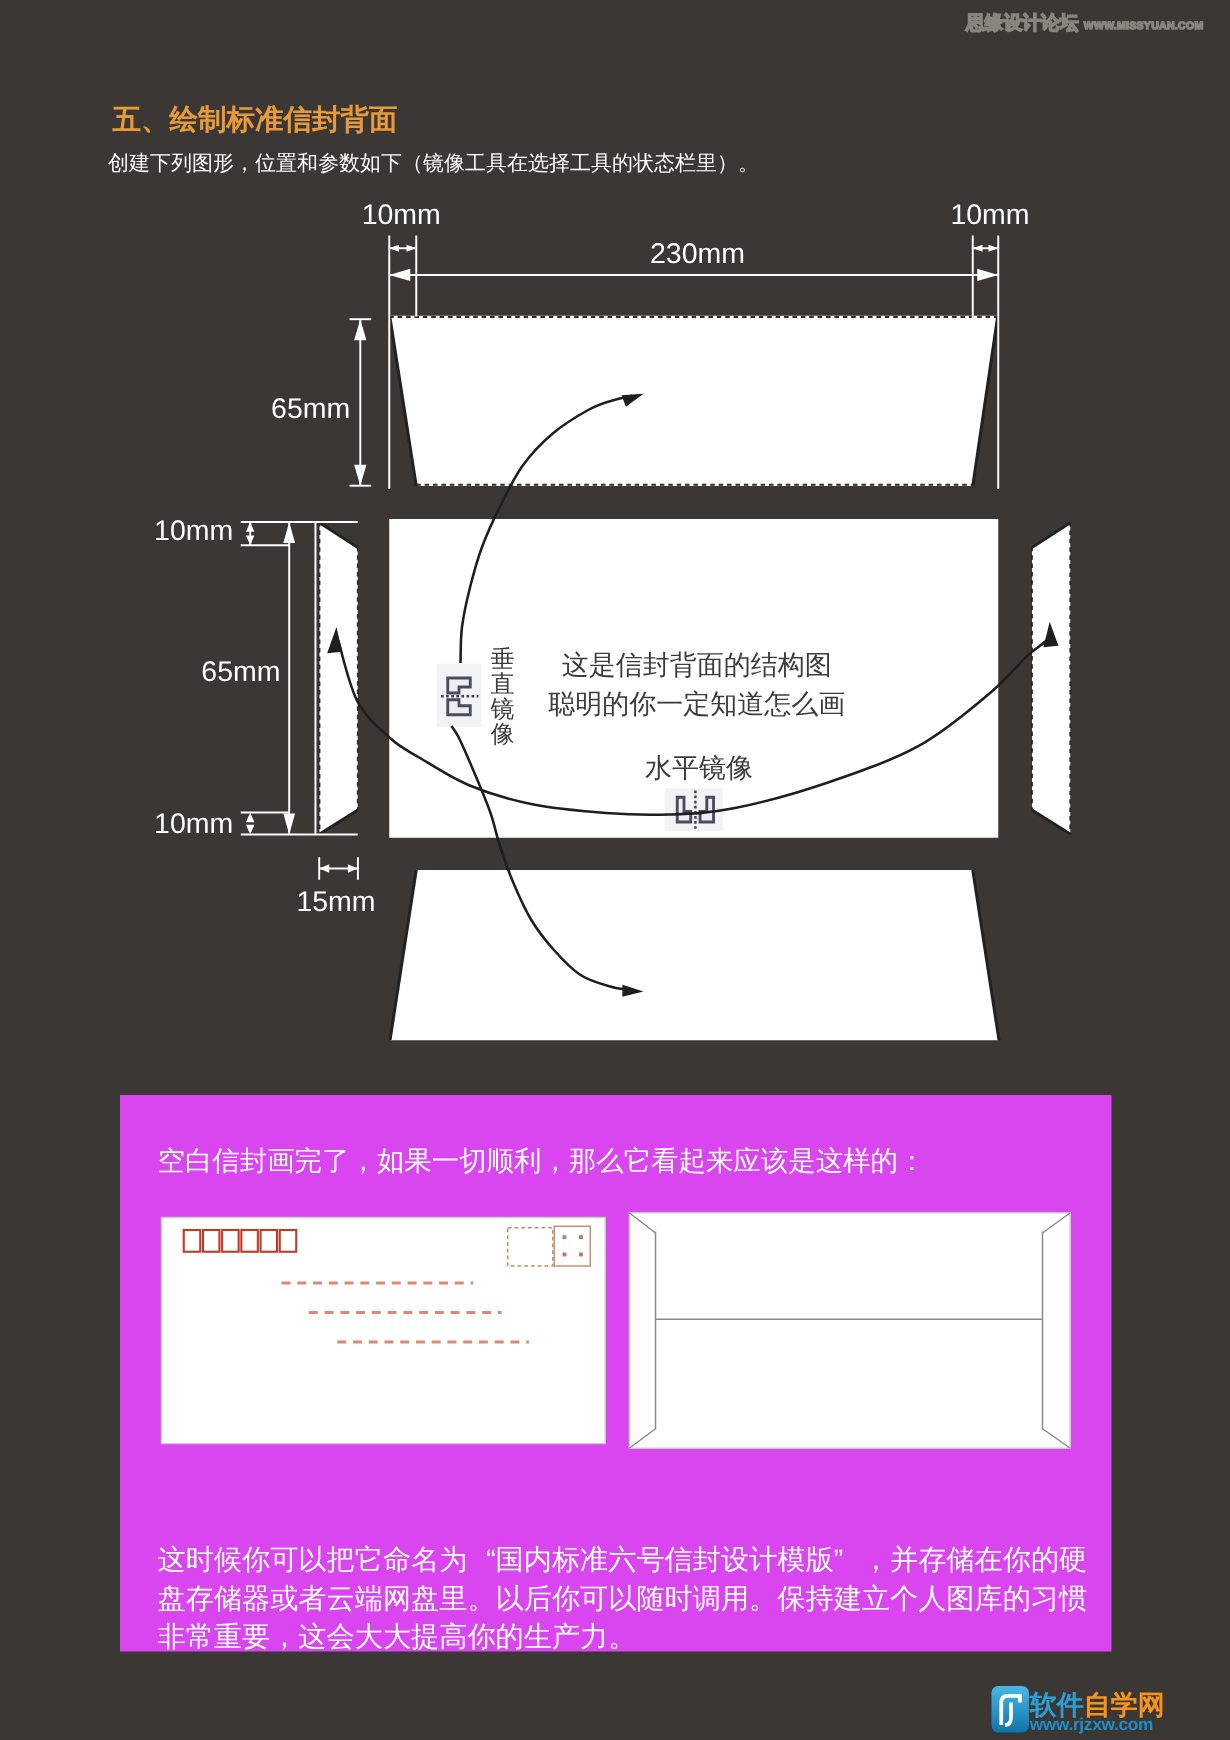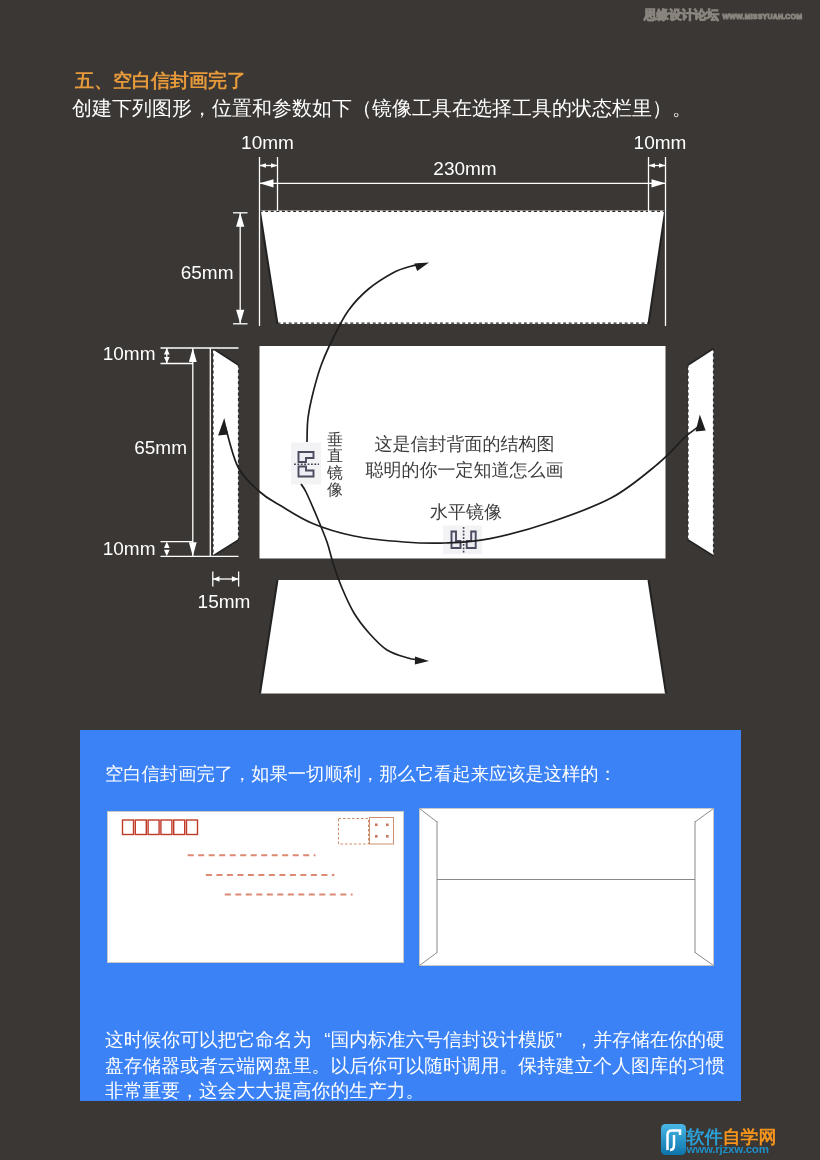--- a/index.html
+++ b/index.html
@@ -4,23 +4,23 @@
 <style>
 html,body{margin:0;padding:0;}
 body{width:820px;height:1160px;background:#3b3734;font-family:"Liberation Sans",sans-serif;position:relative;overflow:hidden;}
 .abs{position:absolute;}
 </style>
 </head>
 <body>
 
 <div class="abs" style="left:644px;top:7px;color:#3b3734;-webkit-text-stroke:1px #8a847e;font-weight:bold;font-size:12.5px;white-space:nowrap;">思缘设计论坛 <span style="font-size:7px;letter-spacing:0.2px;">WWW.MISSYUAN.COM</span></div>
 
-<div class="abs" style="left:75px;top:70px;color:#e69a3b;font-weight:bold;font-size:19px;line-height:21px;">五、空白信封画完了</div>
-
-<div class="abs" style="left:72px;top:97px;color:#ffffff;font-size:20px;line-height:22px;">创建下列图形，位置和参数如下（镜像工具在选择工具的状态栏里）。</div>
+<div class="abs" style="left:75px;top:70px;color:#e69a3b;font-weight:bold;font-size:19px;line-height:21px;">五、绘制标准信封背面</div>
+
+<div class="abs" style="left:72px;top:97px;color:#ffffff;font-size:14px;line-height:22px;">创建下列图形，位置和参数如下（镜像工具在选择工具的状态栏里）。</div>
 
 <svg class="abs" style="left:0;top:0;" width="820" height="720" viewBox="0 0 820 720">
 
   <polygon points="259.5,210.5 665.5,210.5 648.5,324 277.5,324" fill="#ffffff" stroke="none"></polygon>
 
   <line x1="259.5" y1="211.3" x2="665.5" y2="211.3" stroke="#2b2b2b" stroke-width="1.3" stroke-dasharray="3,2.6"></line>
 
   <line x1="277.5" y1="323.2" x2="648.5" y2="323.2" stroke="#2b2b2b" stroke-width="1.3" stroke-dasharray="3,2.6"></line>
 
   <line x1="259.8" y1="210.5" x2="277.5" y2="324" stroke="#222" stroke-width="2"></line>
@@ -158,21 +158,21 @@
     <polygon points="0,0 -6.2,17.5 3.8,16.5" fill="#1e1e1e" transform="translate(224.3,418)"></polygon>
     <polygon points="0,0 -4.2,17 5.8,16 " fill="#1e1e1e" transform="translate(699.8,414.5)"></polygon>
   </g>
 
   <g>
     <path d="M301,484 C301.8,485.3 303.3,486.5 306,492 C308.7,497.5 313.5,508.7 317,517 C320.5,525.3 324.3,534.3 327,542 C329.7,549.7 330.5,555.3 333,563 C335.5,570.7 338.5,579.7 342,588 C345.5,596.3 349.5,605.5 354,613 C358.5,620.5 363.5,626.8 369,633 C374.5,639.2 380.5,645.8 387,650 C393.5,654.2 401.8,656.2 408,658 C414.2,659.8 421.3,660.1 424,660.5" fill="none" stroke="#1e1e1e" stroke-width="1.7"></path>
     <polygon points="429,661 414.5,658.5 415.5,666.5" fill="#1e1e1e" transform="rotate(8 429 661)"></polygon>
   </g>
 </svg>
 
-<div class="abs" style="left:80px;top:730px;width:660.5px;height:370.5px;background:#3b82f6;">
+<div class="abs" style="left:80px;top:730px;width:660.5px;height:370.5px;background:#d946ef;">
 
   <div class="abs" style="left:25px;top:31px;color:#ffffff;font-size:18.3px;">空白信封画完了，如果一切顺利，那么它看起来应该是这样的：</div>
 
   <svg class="abs" style="left:27px;top:81px;" width="297" height="152" viewBox="0 0 297 152">
     <rect x="0.5" y="0.5" width="296" height="151" fill="#ffffff" stroke="#c9c9c9" stroke-width="1"></rect>
 
     <g fill="none" stroke="#c03a28" stroke-width="1.4">
       <rect x="15.5" y="9" width="11" height="14.5"></rect>
       <rect x="28.3" y="9" width="11" height="14.5"></rect>
       <rect x="41.1" y="9" width="11" height="14.5"></rect>

